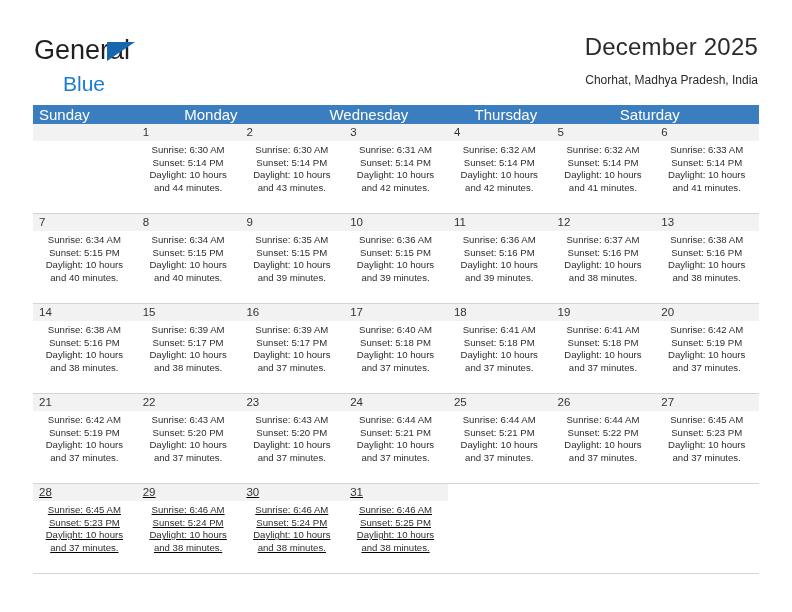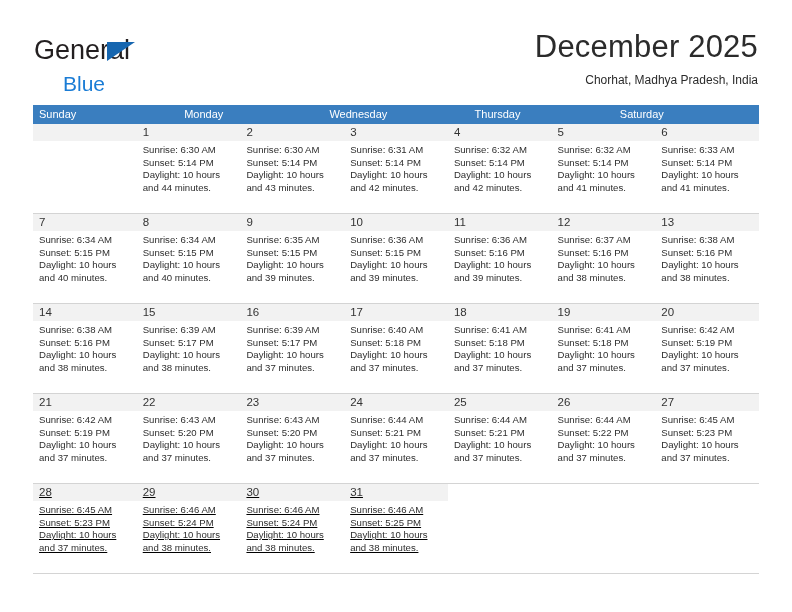--- a/index.html
+++ b/index.html
@@ -63,21 +63,21 @@
     font-family: "Liberation Sans", sans-serif;
   }
 
   .title-block {
     position: absolute;
     right: 34px;
     top: 30px;
     text-align: right;
   }
   .cal-title {
-    font-size: 31px;
+    font-size: 24px;
     line-height: 34px;
     color: #2b2b2b;
     font-weight: normal;
     margin: 0;
     letter-spacing: 0.2px;
   }
   .cal-subtitle {
     font-size: 12px;
     line-height: 20px;
     color: #2b2b2b;
@@ -94,21 +94,21 @@
   }
   .weekday-row {
     display: flex;
     width: 726px;
     height: 19px;
     background: #3a7ebf;
   }
   .weekday {
     flex: 1 1 0;
     color: #ffffff;
-    font-size: 11px;
+    font-size: 15px;
     line-height: 19px;
     padding-left: 6px;
     white-space: nowrap;
     overflow: hidden;
   }
 
   .week-row {
     display: flex;
     width: 726px;
     height: 90px;
@@ -127,20 +127,21 @@
     background: #f2f2f2;
     padding-left: 6px;
     font-size: 11.5px;
     line-height: 17px;
     color: #333333;
   }
   .day-cell.empty .day-num-band { background: #f2f2f2; }
   .day-cell.blank .day-num-band { background: #ffffff; }
   .day-lines {
     padding: 3px 7px 0 6px;
+    text-align: center;
   }
   .day-line {
     font-size: 9.6px;
     line-height: 12.6px;
     color: #2e2e2e;
     white-space: nowrap;
   }
 </style>
 </head>
 <body>

